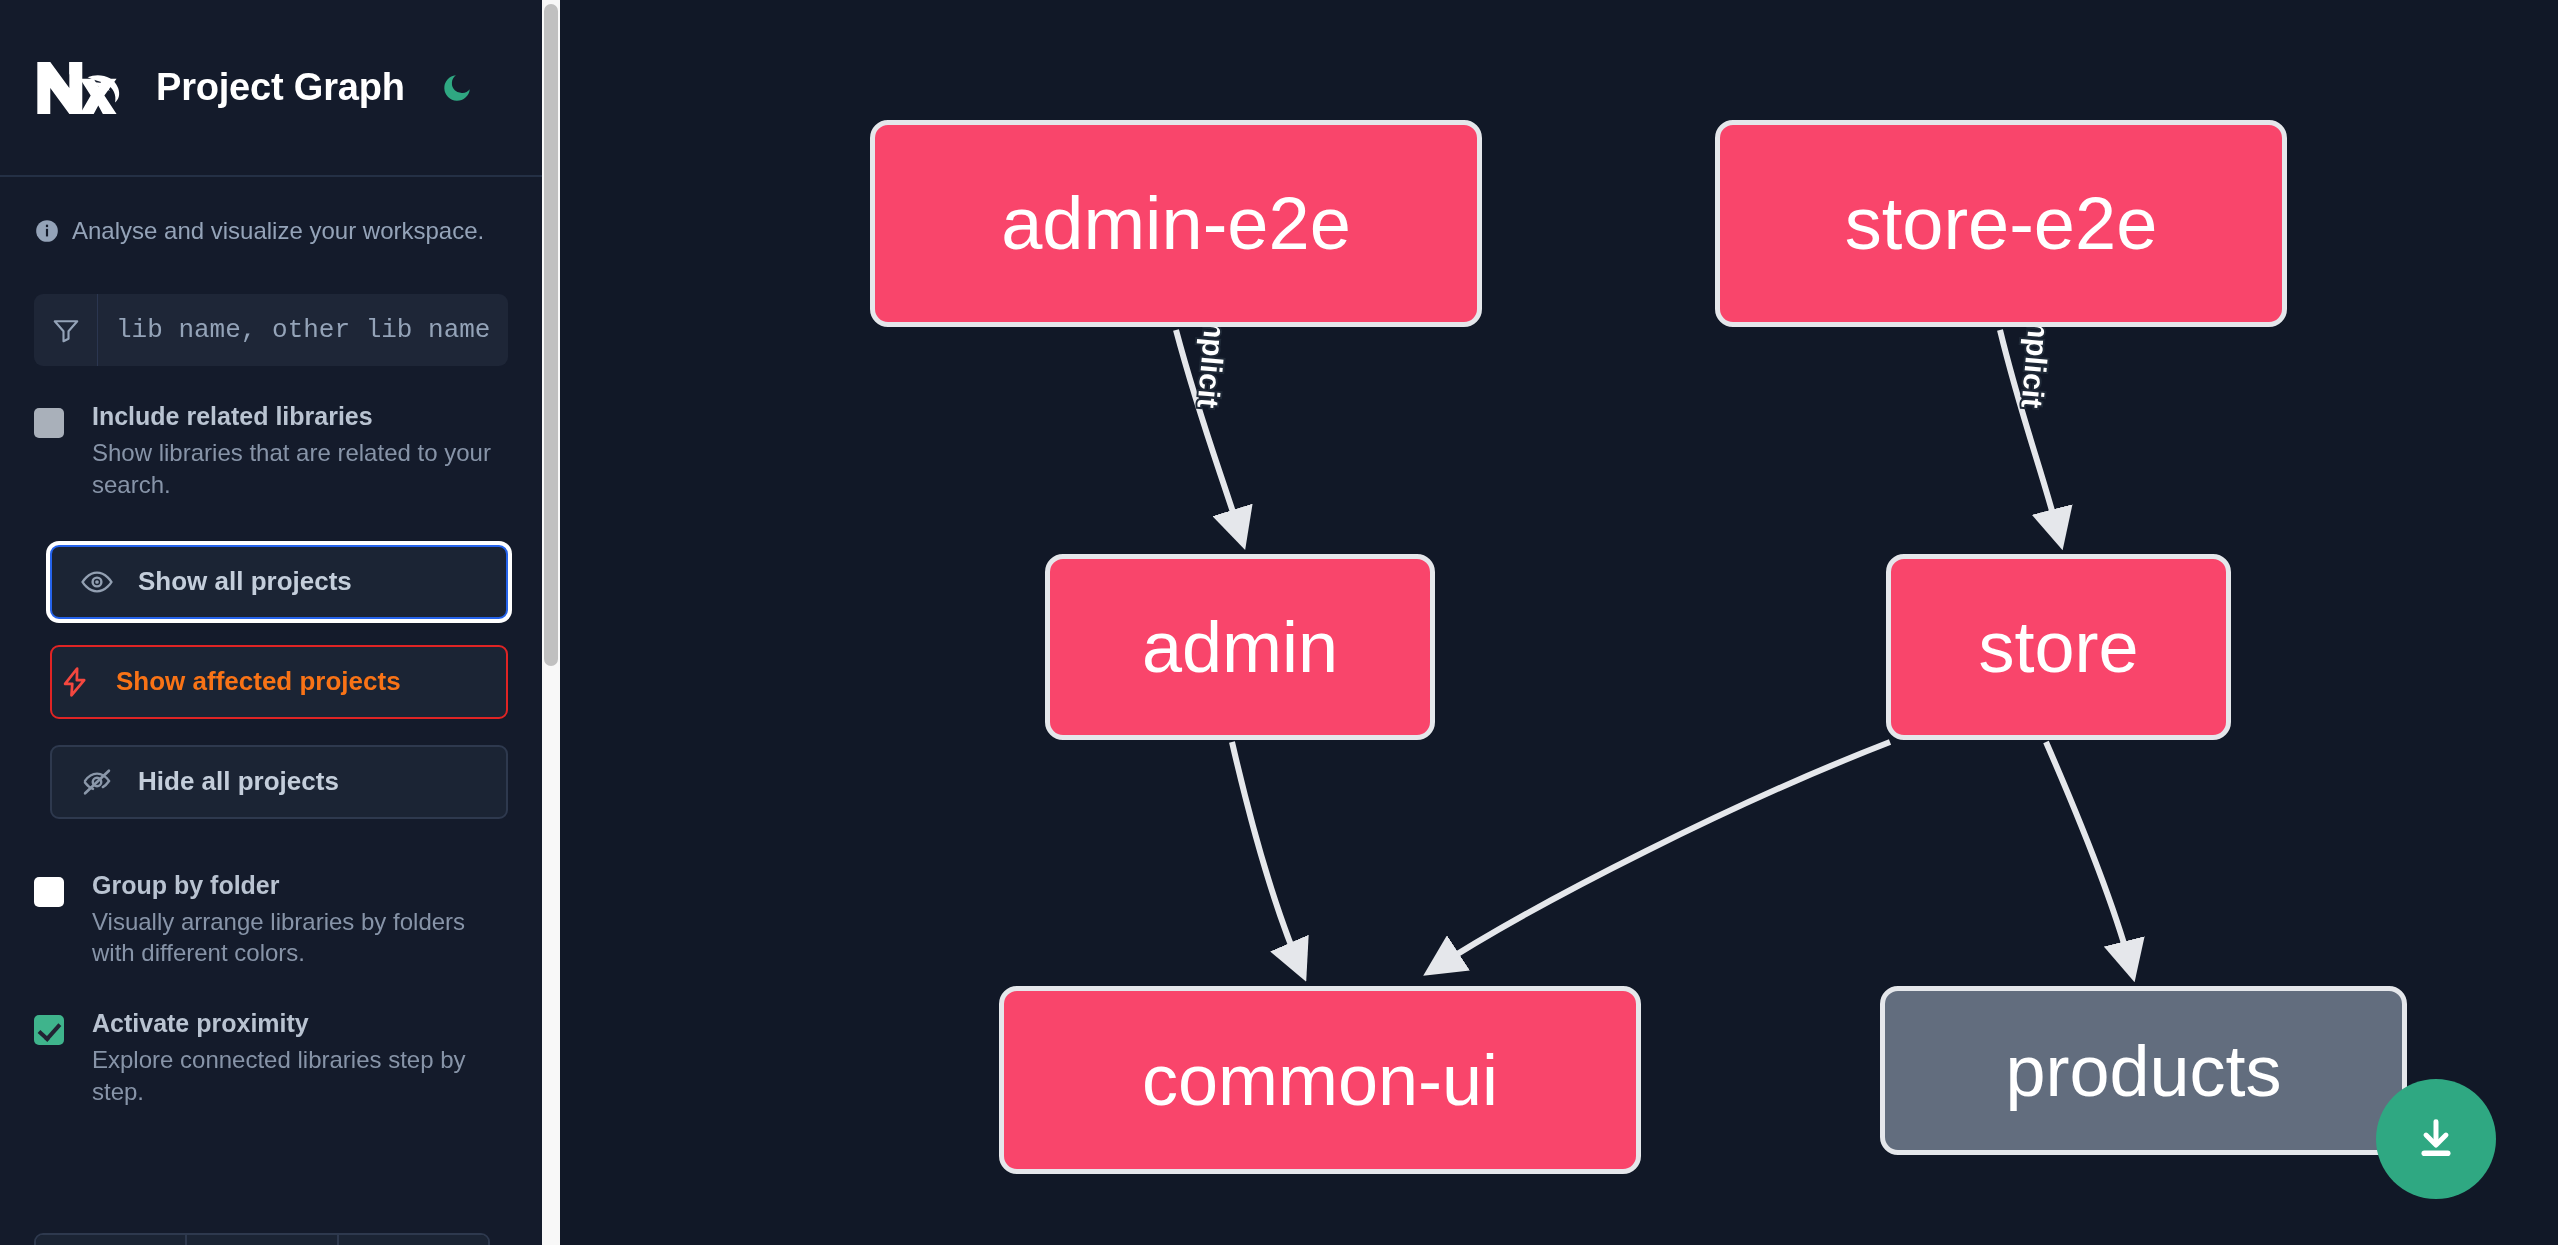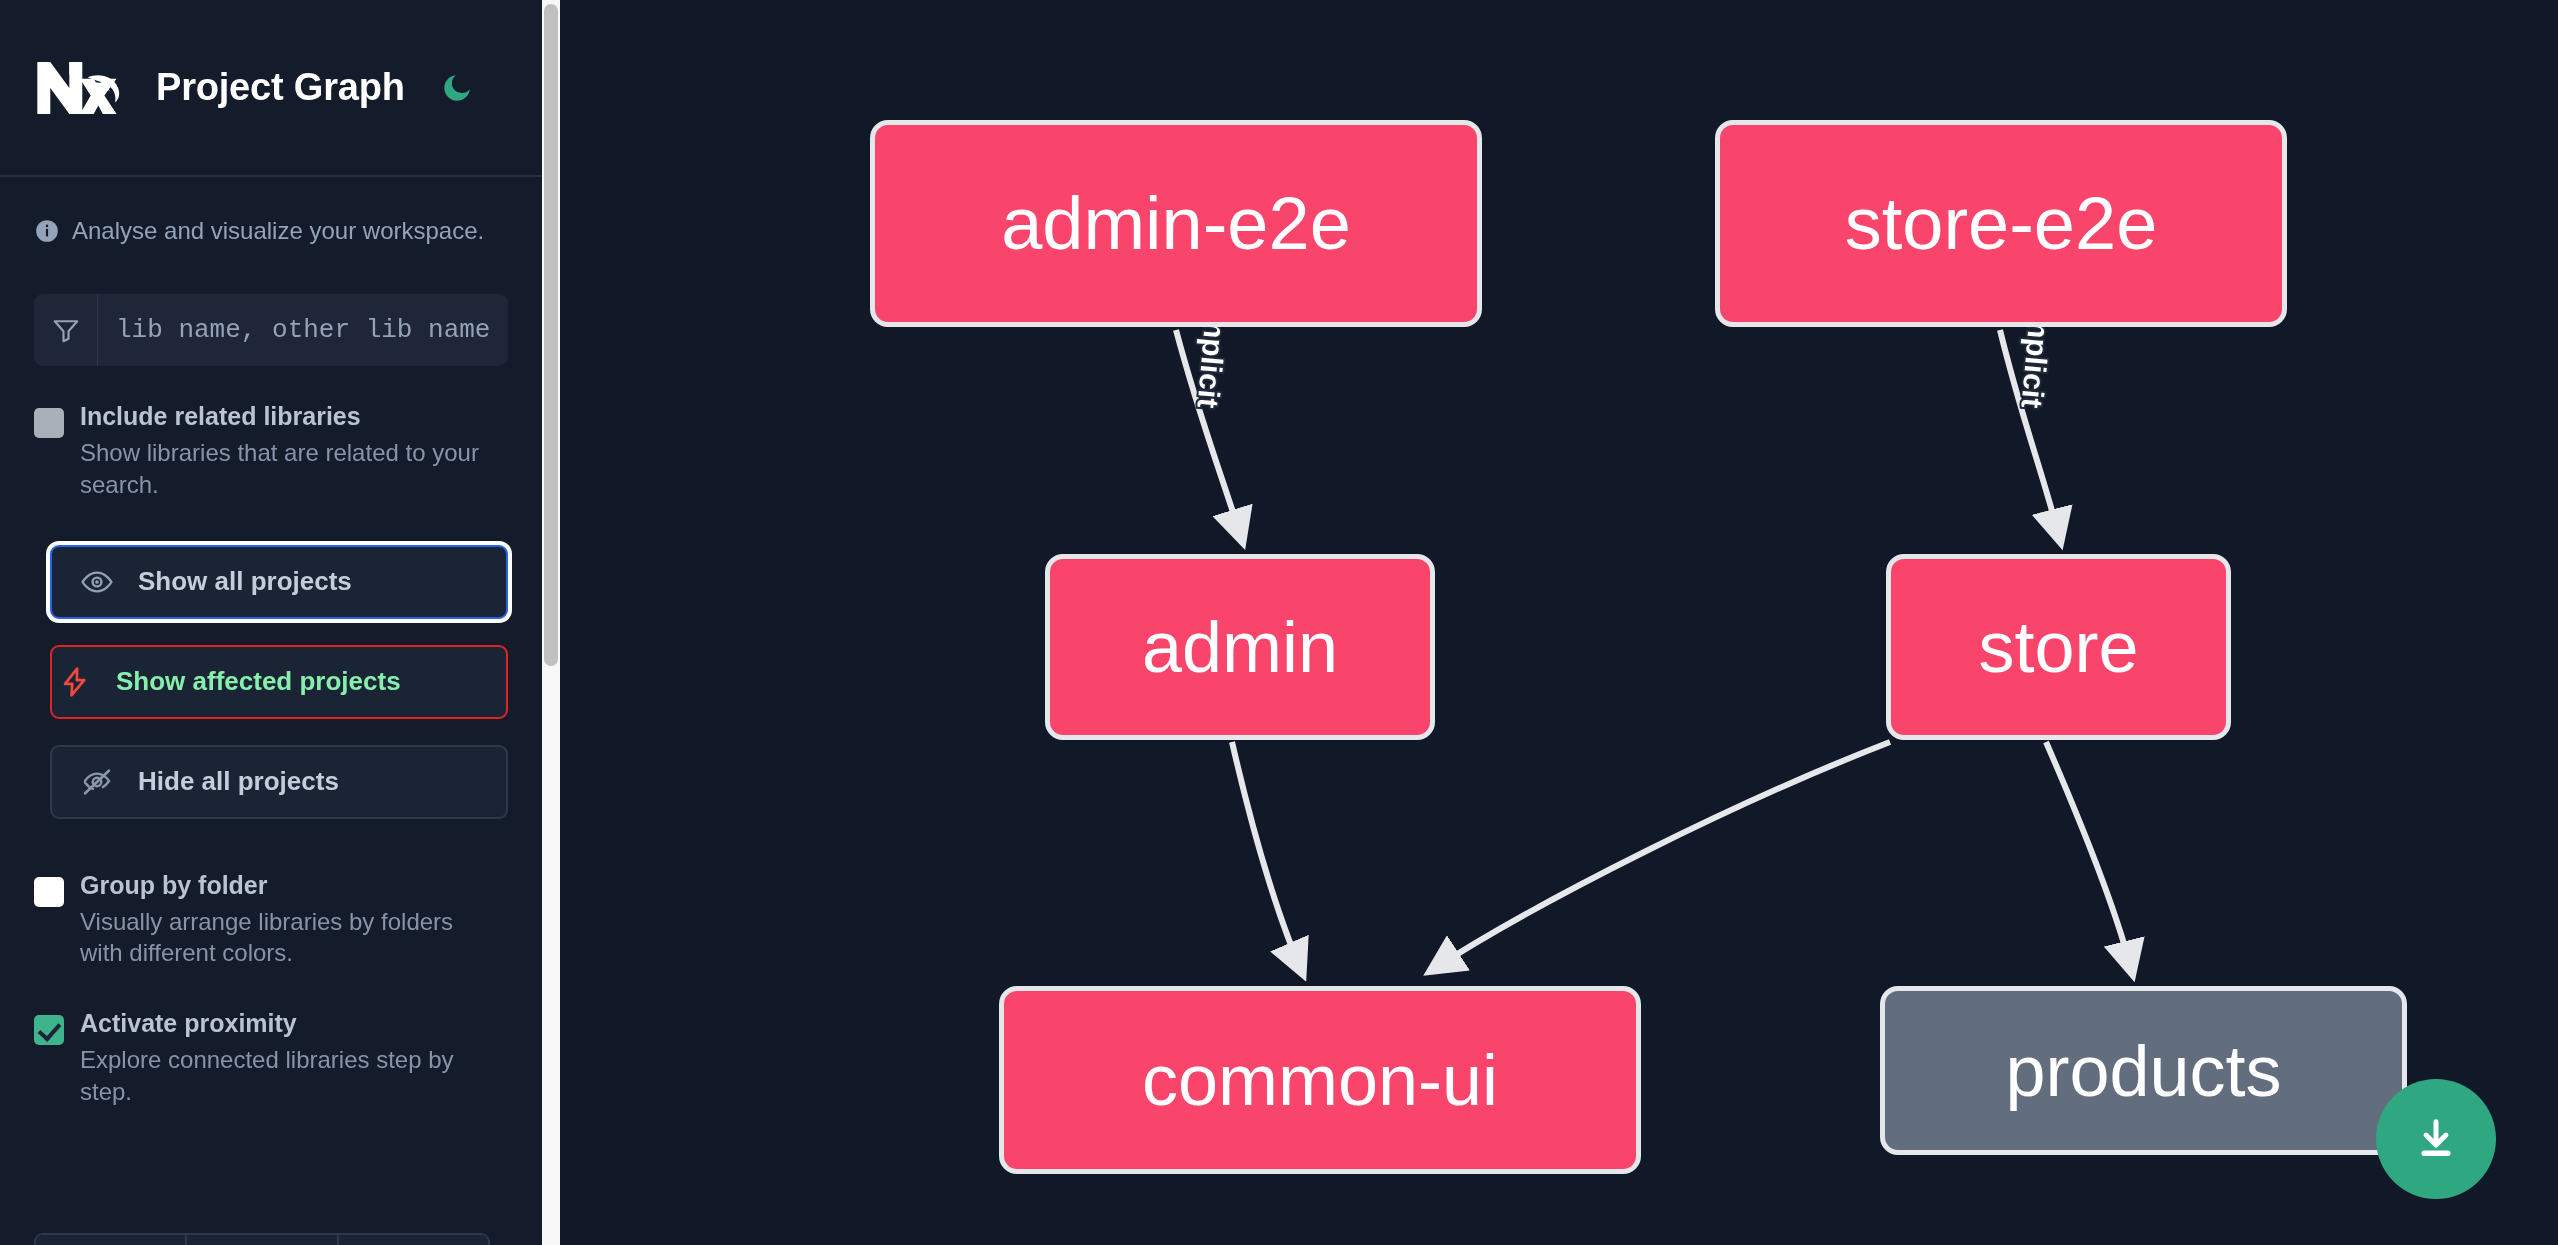--- a/index.html
+++ b/index.html
@@ -63,21 +63,21 @@
     border-right: 1px solid #2b3650;
     flex: 0 0 64px;
   }
   .filter-input {
     flex: 1 1 auto; background: transparent; border: none; outline: none;
     color: #d946ef; font-size: 26px; padding: 0 18px;
     font-family: Liberation Mono, monospace;
   }
   .filter-input::placeholder { color: #94a3b8; }
 
-  .check-block { display: flex; gap: 16px; padding: 0 34px; margin-top: 36px; }
+  .check-block { display: flex; gap: 28px; padding: 0 34px; margin-top: 36px; }
   .cb {
     flex: 0 0 30px; width: 30px; height: 30px; margin-top: 6px;
     border-radius: 5px; position: relative; cursor: pointer;
   }
   .cb.gray { background: #a9b0ba; }
   .cb.white { background: #ffffff; }
   .cb.green { background: #3fb48c; }
   .cb.green::after {
     content: ""; position: absolute;
     left: 9px; top: 4px; width: 9px; height: 17px;
@@ -93,21 +93,21 @@
     gap: 24px; padding: 0 28px; background: #1b2434;
     border: 2px solid #2e394e; cursor: pointer;
     font-size: 26px; font-weight: 700; color: #c4cedb;
     font-family: "Liberation Sans", sans-serif; text-align: left;
   }
   .sb-btn .bi { flex: 0 0 34px; width: 34px; height: 34px; display: block; }
   .sb-btn.focused {
     border-color: #2563eb;
     box-shadow: 0 0 0 4px #ffffff;
   }
-  .sb-btn.danger { border-color: #e02424; color: #86efac; padding-left: 6px; }
+  .sb-btn.danger { border-color: #e02424; color: #f97316; padding-left: 6px; }
 
   .bottom-seg {
     position: absolute; left: 34px; right: 52px; top: 1233px;
     height: 70px; display: flex;
     border: 2px solid #2e394e; border-radius: 9px; overflow: hidden;
   }
   .bottom-seg div { flex: 1 1 0; border-right: 2px solid #2e394e; background: #1b2434; }
   .bottom-seg div:last-child { border-right: none; }
 
   

